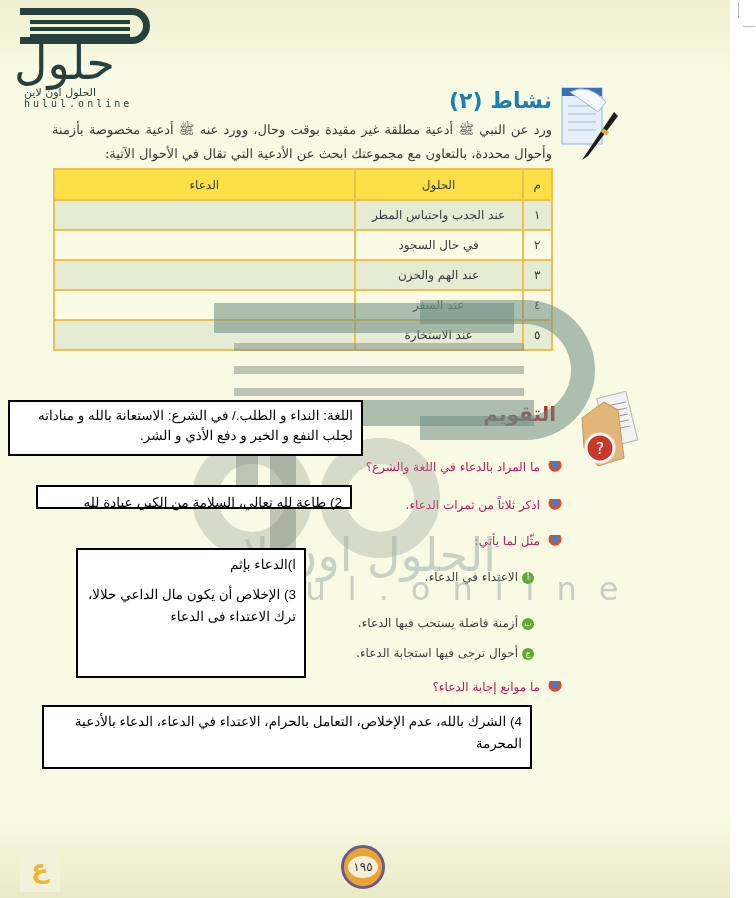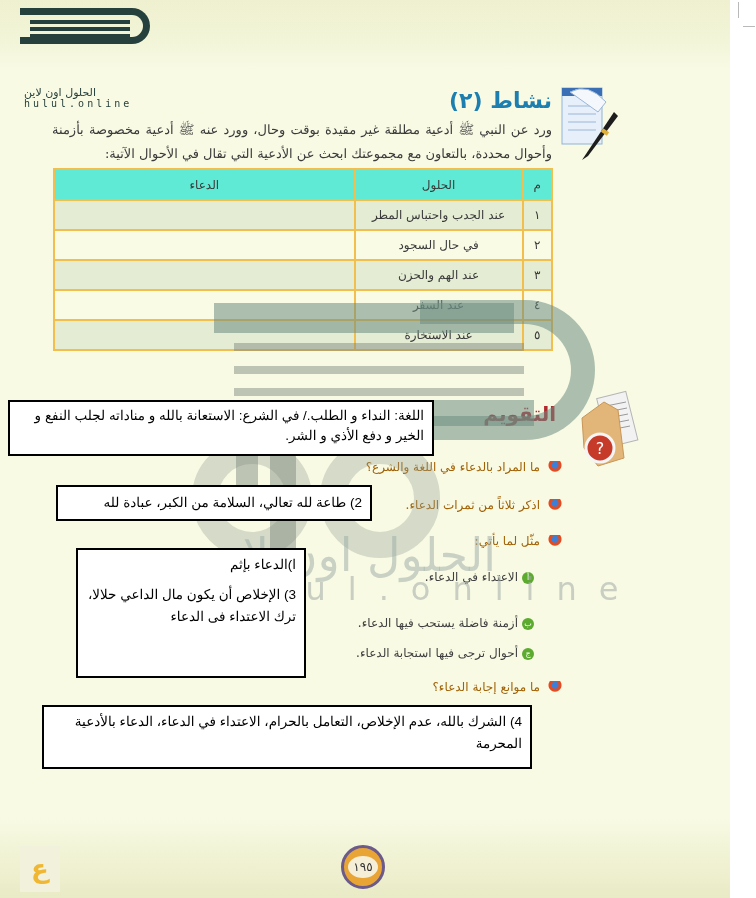--- a/index.html
+++ b/index.html
@@ -52,32 +52,32 @@
       position: absolute; left: 52px; top: 118px; width: 500px; direction: rtl; text-align: justify;
       font-size: 13px; line-height: 24px; color: #3b3b3b; font-family: "DejaVu Serif", serif;
     }
 
     
     .duaa-table {
       position: absolute; left: 53px; top: 168px; width: 500px; border-collapse: collapse; direction: rtl;
       font-family: "DejaVu Serif", serif; font-size: 12px; color: #3a3a3a;
     }
     .duaa-table th, .duaa-table td { border: 2px solid #f2bf4f; height: 30px; padding: 0 10px; }
-    .duaa-table th { background: #5eead4; font-weight: normal; height: 31px; }
+    .duaa-table th { background: #fde047; font-weight: normal; height: 31px; }
     .duaa-table td.num { width: 26px; text-align: center; padding: 0; }
     .duaa-table td.cond { width: 168px; text-align: center; }
     .duaa-table tr.odd td { background: #e4ecd3; }
     .duaa-table tr.even td { background: #f9fbe5; }
 
     
     .eval-icon { position: absolute; left: 578px; top: 388px; width: 62px; height: 80px; }
     .eval-title {
       position: absolute; right: 200px; top: 402px; font-size: 20px; font-weight: bold; color: #b2282f; direction: rtl;
     }
-    .q { position: absolute; direction: rtl; font-size: 12px; color: #a16207; font-family: "DejaVu Serif", serif; white-space: nowrap; }
+    .q { position: absolute; direction: rtl; font-size: 12px; color: #be185d; font-family: "DejaVu Serif", serif; white-space: nowrap; }
     .q .badge {
       display: inline-block; width: 22px; height: 14px; margin-left: 4px; vertical-align: middle;
       background: radial-gradient(circle at 50% 30%, #3b7fd8 0 3px, #e64b20 4px 6px, rgba(0,0,0,0) 7px);
     }
     .sub { position: absolute; direction: rtl; font-size: 12px; color: #3f3f3f; font-family: "DejaVu Serif", serif; white-space: nowrap; }
     .sub .dot {
       display: inline-block; width: 12px; height: 12px; border-radius: 50%;
       background: #5caa2e; margin-left: 4px; vertical-align: middle; color:#fff; font-size: 8px; text-align:center; line-height:12px;
     }
 
@@ -121,20 +121,21 @@
   <div class="mark1"></div>
   <div class="mark2"></div>
 </div>
 
 <div class="logo">
   <div class="book">
     <div class="line" style="top:5px;"></div>
     <div class="line" style="top:12px;"></div>
     <div class="line" style="top:19px;"></div>
   </div>
+  <div class="mark-text">حلول</div>
   <div class="sub-ar">الحلول اون لاين</div>
   <div class="sub-en">hulul.online</div>
 </div>
 
 <svg class="activity-icon" viewBox="0 0 60 80">
   <rect x="4" y="6" width="40" height="56" fill="#e7f0fa" stroke="#8fb3d6"></rect>
   <rect x="4" y="6" width="40" height="8" fill="#3b6fb5"></rect>
   <path d="M10 24 L38 24 M10 32 L38 32 M10 40 L38 40 M10 48 L38 48" stroke="#9ab6d6" stroke-width="1"></path>
   <path d="M12 10 Q30 0 48 20 L40 30 Z" fill="#f4f8fc" stroke="#9ab6d6"></path>
   <path d="M56 30 L28 72 L24 78 L30 74 L60 34 Z" fill="#1d1d1d"></path>
@@ -219,22 +220,22 @@
   <div class="wm-bar" style="left:214px; top:400px; width:320px; height:26px;"></div>
   <div class="wm-arc"></div>
   <div class="wm-circle" style="left:192px; top:438px; width:120px; height:120px;"></div>
   <div class="wm-circle" style="left:320px; top:438px; width:120px; height:120px;"></div>
   <div class="wm-bar light" style="left:270px; top:418px; width:26px; height:130px;"></div>
   <div class="wm-bar light" style="left:236px; top:418px; width:22px; height:80px;"></div>
   <div class="wm-text-ar">الحلول اون لاين</div>
   <div class="wm-text-en">hulul.online</div>
 </div>
 
-<div class="answer" style="left:8px; top:400px; width:426px; height:56px;">اللغة: النداء و الطلب./ في الشرع: الاستعانة بالله و مناداته لجلب النفع و الخير و دفع الأذي و الشر.</div>
-<div class="answer" style="left:56px; top:485px; width:316px; height:36px; line-height:24px;">2) طاعة لله تعالي، السلامة من الكبر، عبادة لله</div>
+<div class="answer" style="left:8px; top:400px; width:355px; height:56px;">اللغة: النداء و الطلب./ في الشرع: الاستعانة بالله و مناداته لجلب النفع و الخير و دفع الأذي و الشر.</div>
+<div class="answer" style="left:36px; top:485px; width:316px; height:24px; line-height:24px;">2) طاعة لله تعالي، السلامة من الكبر، عبادة لله</div>
 <div class="answer" style="left:76px; top:548px; width:230px; height:130px; line-height:22px;">
   <div>ا)الدعاء بإثم</div>
   <div style="margin-top:8px;">3) الإخلاص أن يكون مال الداعي حلالا، ترك الاعتداء فى الدعاء</div>
 </div>
 <div class="answer" style="left:42px; top:705px; width:490px; height:64px; line-height:22px;">4) الشرك بالله، عدم الإخلاص، التعامل بالحرام، الاعتداء في الدعاء، الدعاء بالأدعية المحرمة</div>
 
 <div class="corner-logo">ع</div>
 <div class="page-num">
   <span>١٩٥</span>
 </div>

